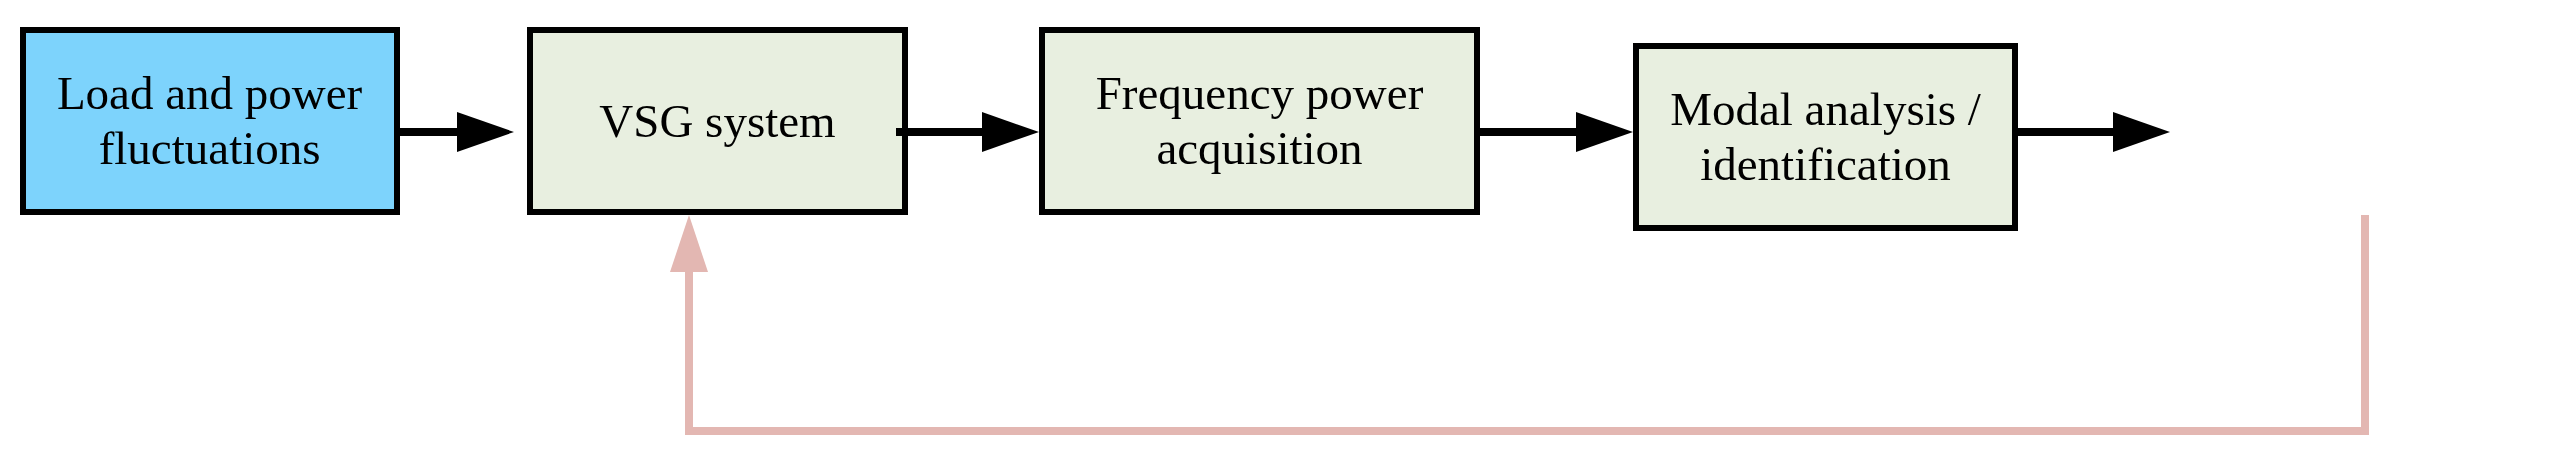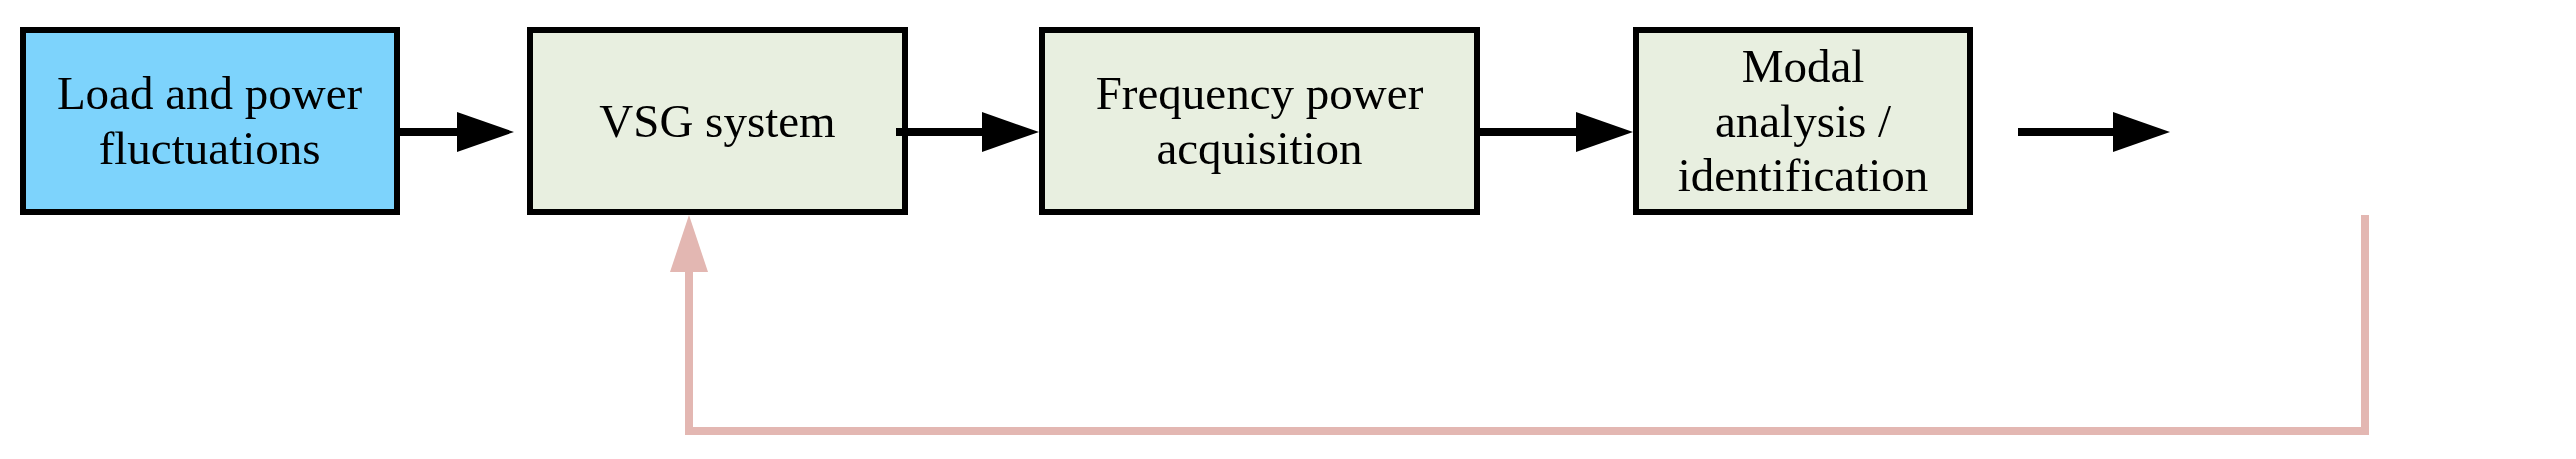--- a/index.html
+++ b/index.html
@@ -7,21 +7,21 @@
        font-family:"Liberation Serif","DejaVu Serif",serif;}
   .canvas{position:absolute;left:0;top:0;width:2576px;height:460px;background:#ffffff;}
 
   
   .node{position:absolute;top:27px;height:188px;box-sizing:border-box;
         border:6.5px solid #000;display:flex;align-items:center;justify-content:center;
         text-align:center;font-size:47px;line-height:1.16;color:#000;padding:0 23px;}
   .node-load      {left:19.6px;  width:380px;}
   .node-vsg       {left:514px; width:381px;margin-left:13px;}
   .node-freq      {left:1039px;width:441px;}
-  .node-modal     {left:1633px;width:340px;}
+  .node-modal     {left:1633px;width:385px;margin-top:16px;}
   .node-controller{left:2170px;width:381px;}
 
   
   .edge-line{position:absolute;top:128px;height:8.2px;background:#000;}
   .edge-head{position:absolute;top:112px;width:0;height:0;
              border-top:20.4px solid transparent;border-bottom:20.4px solid transparent;
              border-left:57px solid #000;}
   .e1-line{left:400px;width:57px;}   .e1-head{left:457px;}
   .e2-line{left:896px;width:87px;} .e2-head{left:982px;}
   .e3-line{left:1480px;width:96px;} .e3-head{left:1576px;}

